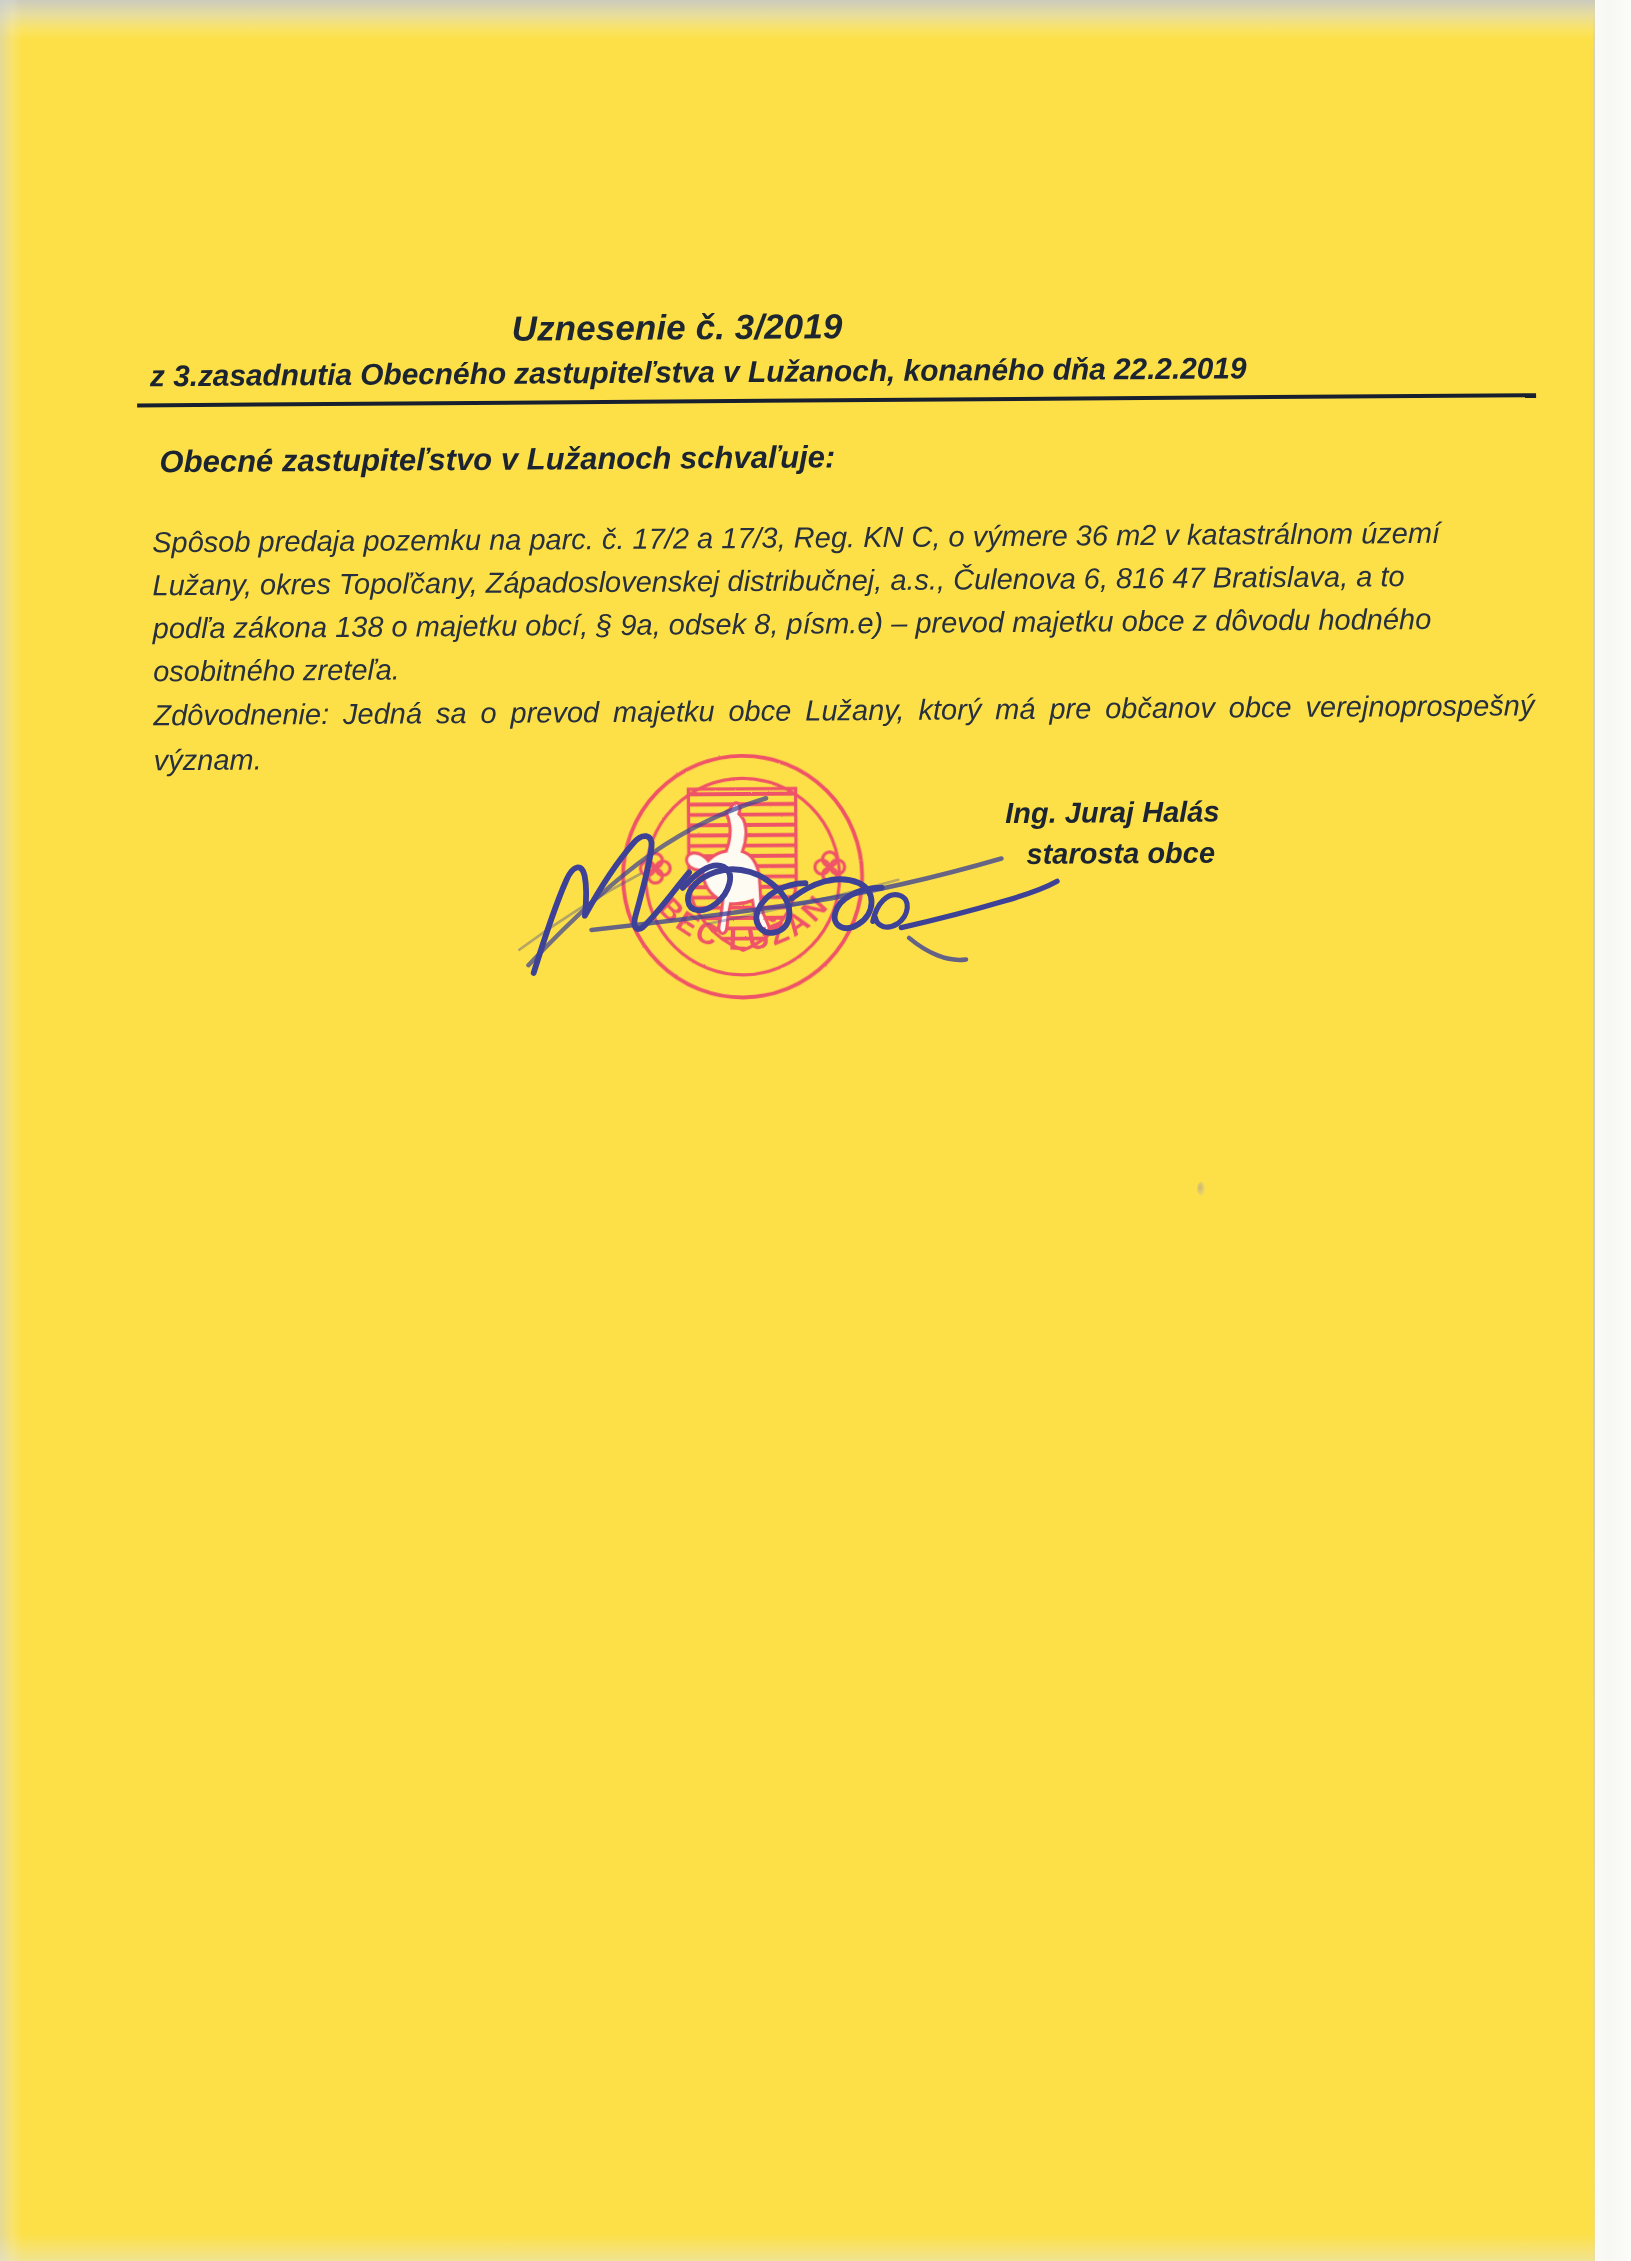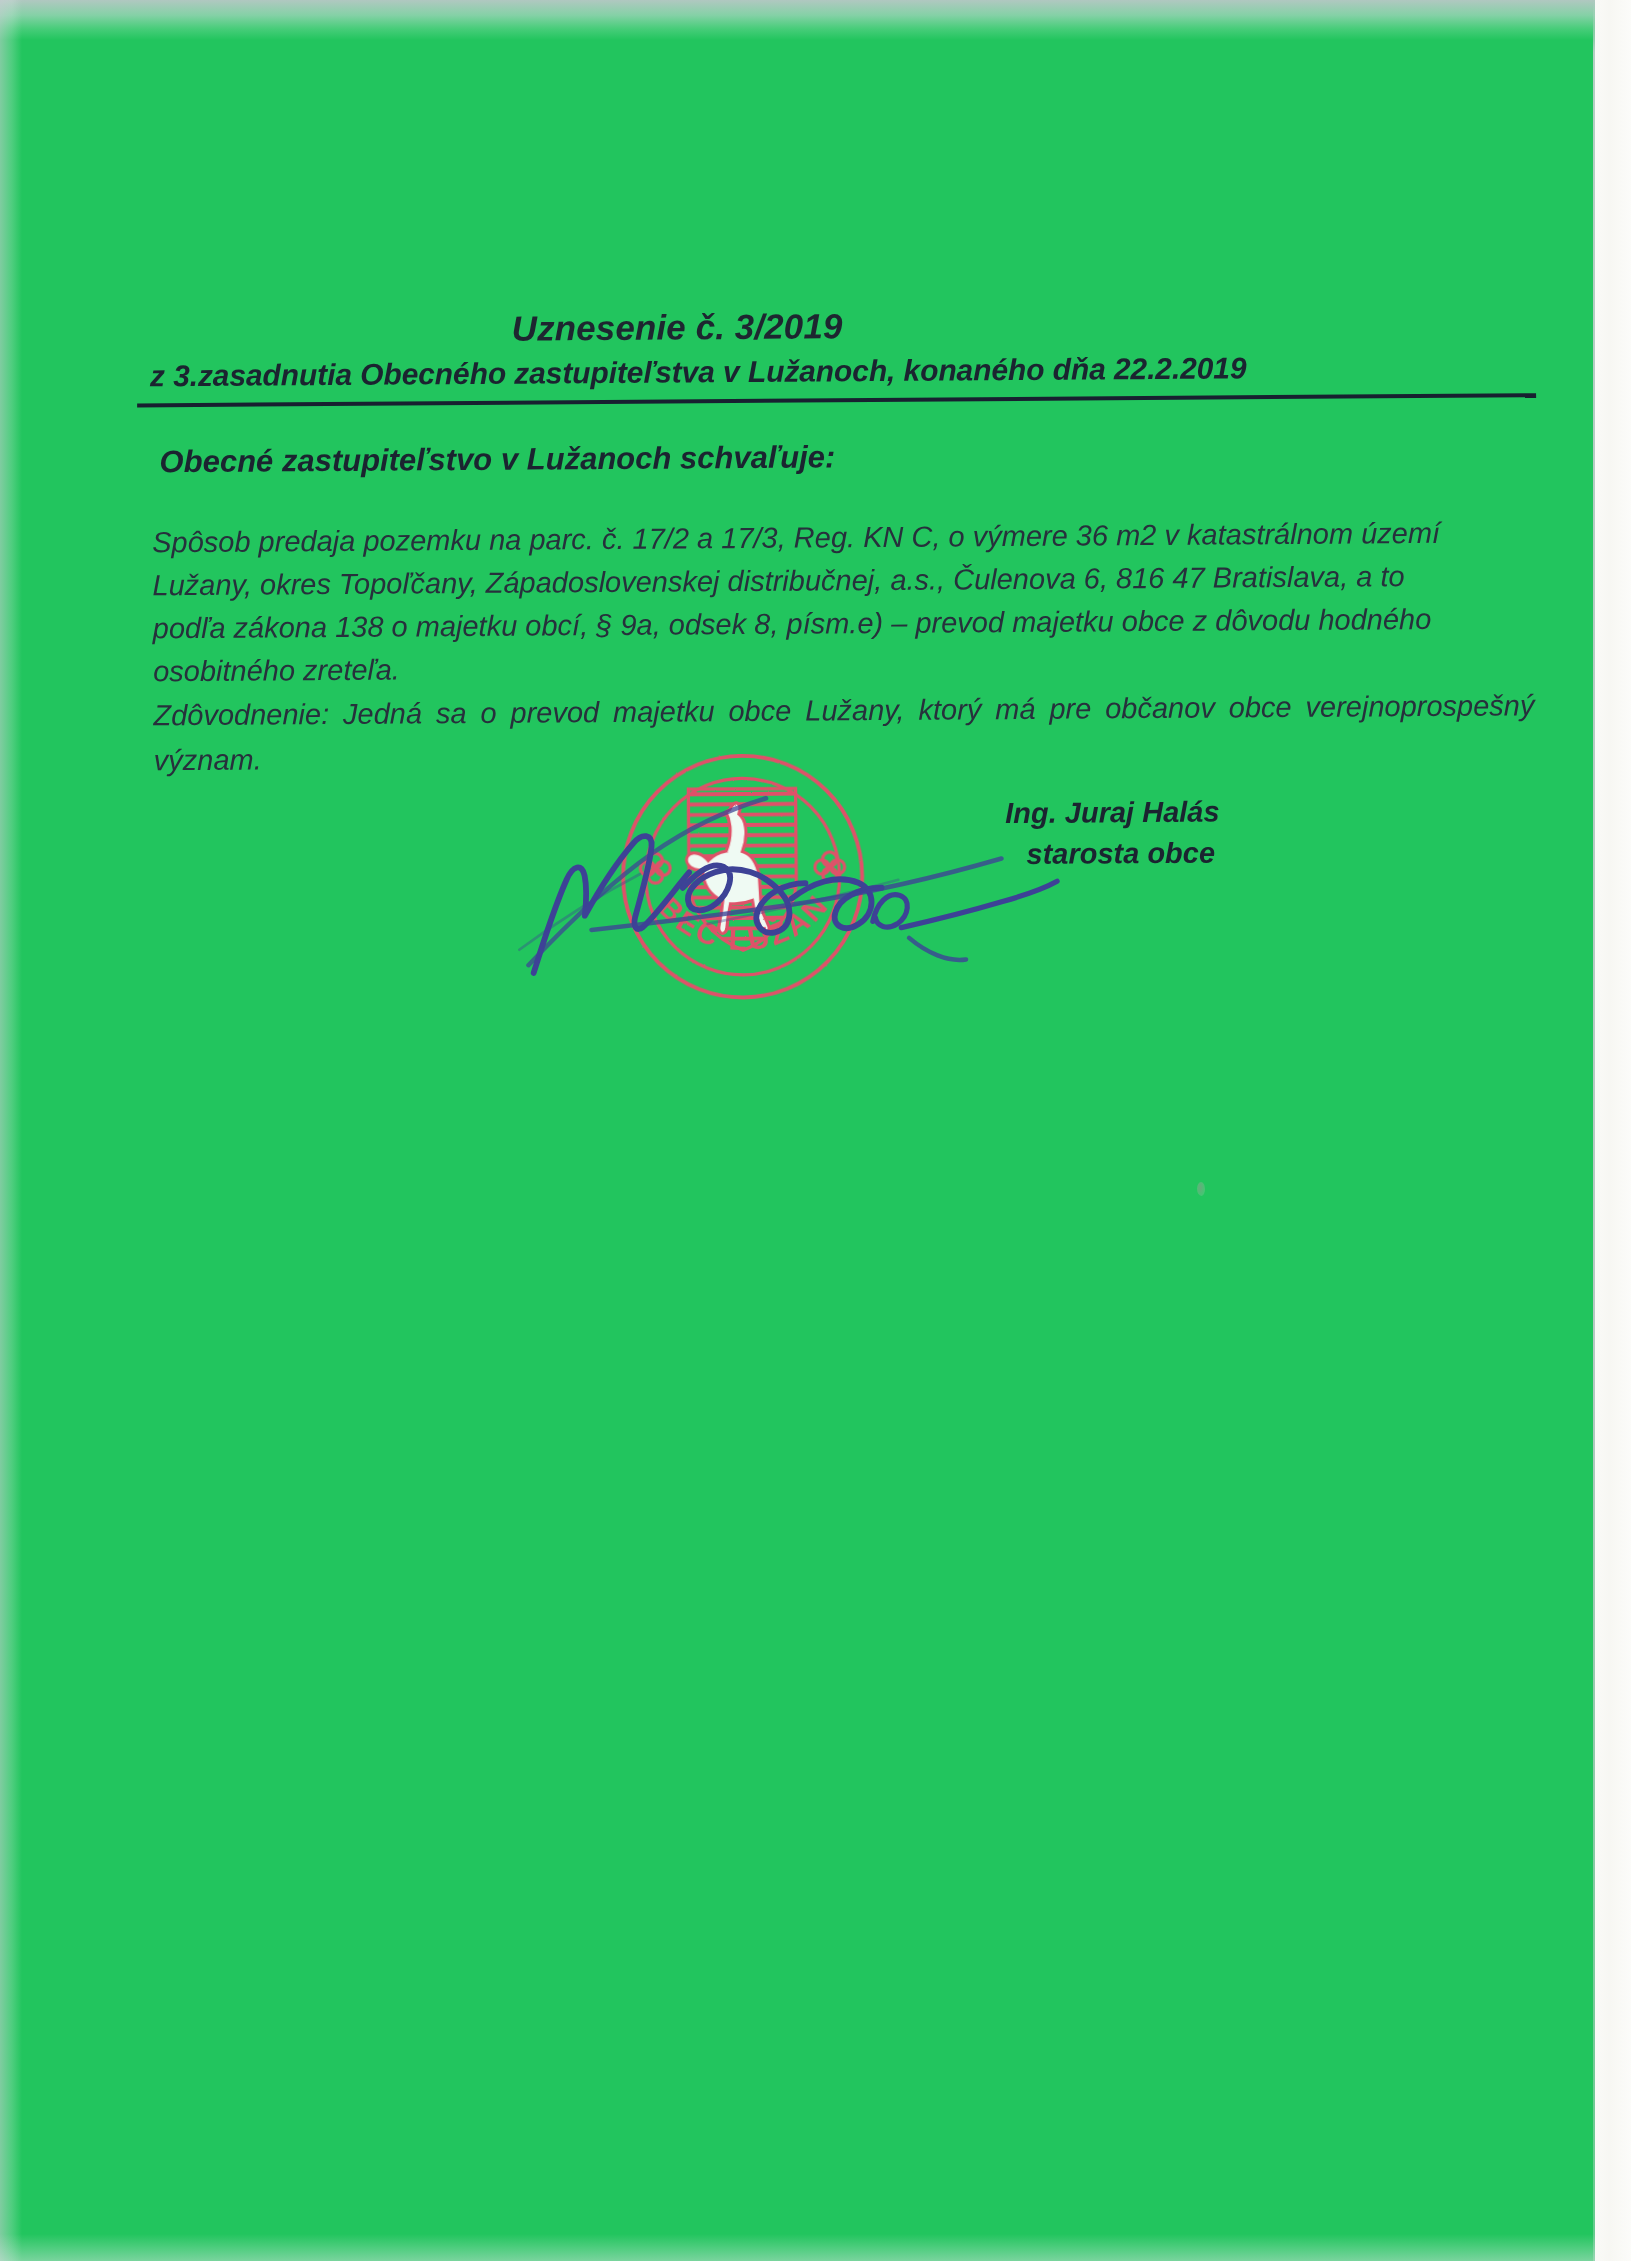--- a/index.html
+++ b/index.html
@@ -9,21 +9,21 @@
     background: #ffffff;
   }
   body {
     font-family: "Liberation Sans", sans-serif;
   }
 
   #page {
     position: relative;
     width: 1631px;
     height: 2261px;
-    background: #22c55e;
+    background: #fde047;
     overflow: hidden;
   }
 
   
   .scan-top-shade {
     position: absolute;
     left: 0; top: 0;
     width: 1631px; height: 40px;
     background: linear-gradient(to bottom,
         rgba(196,200,206,0.88) 0%,

